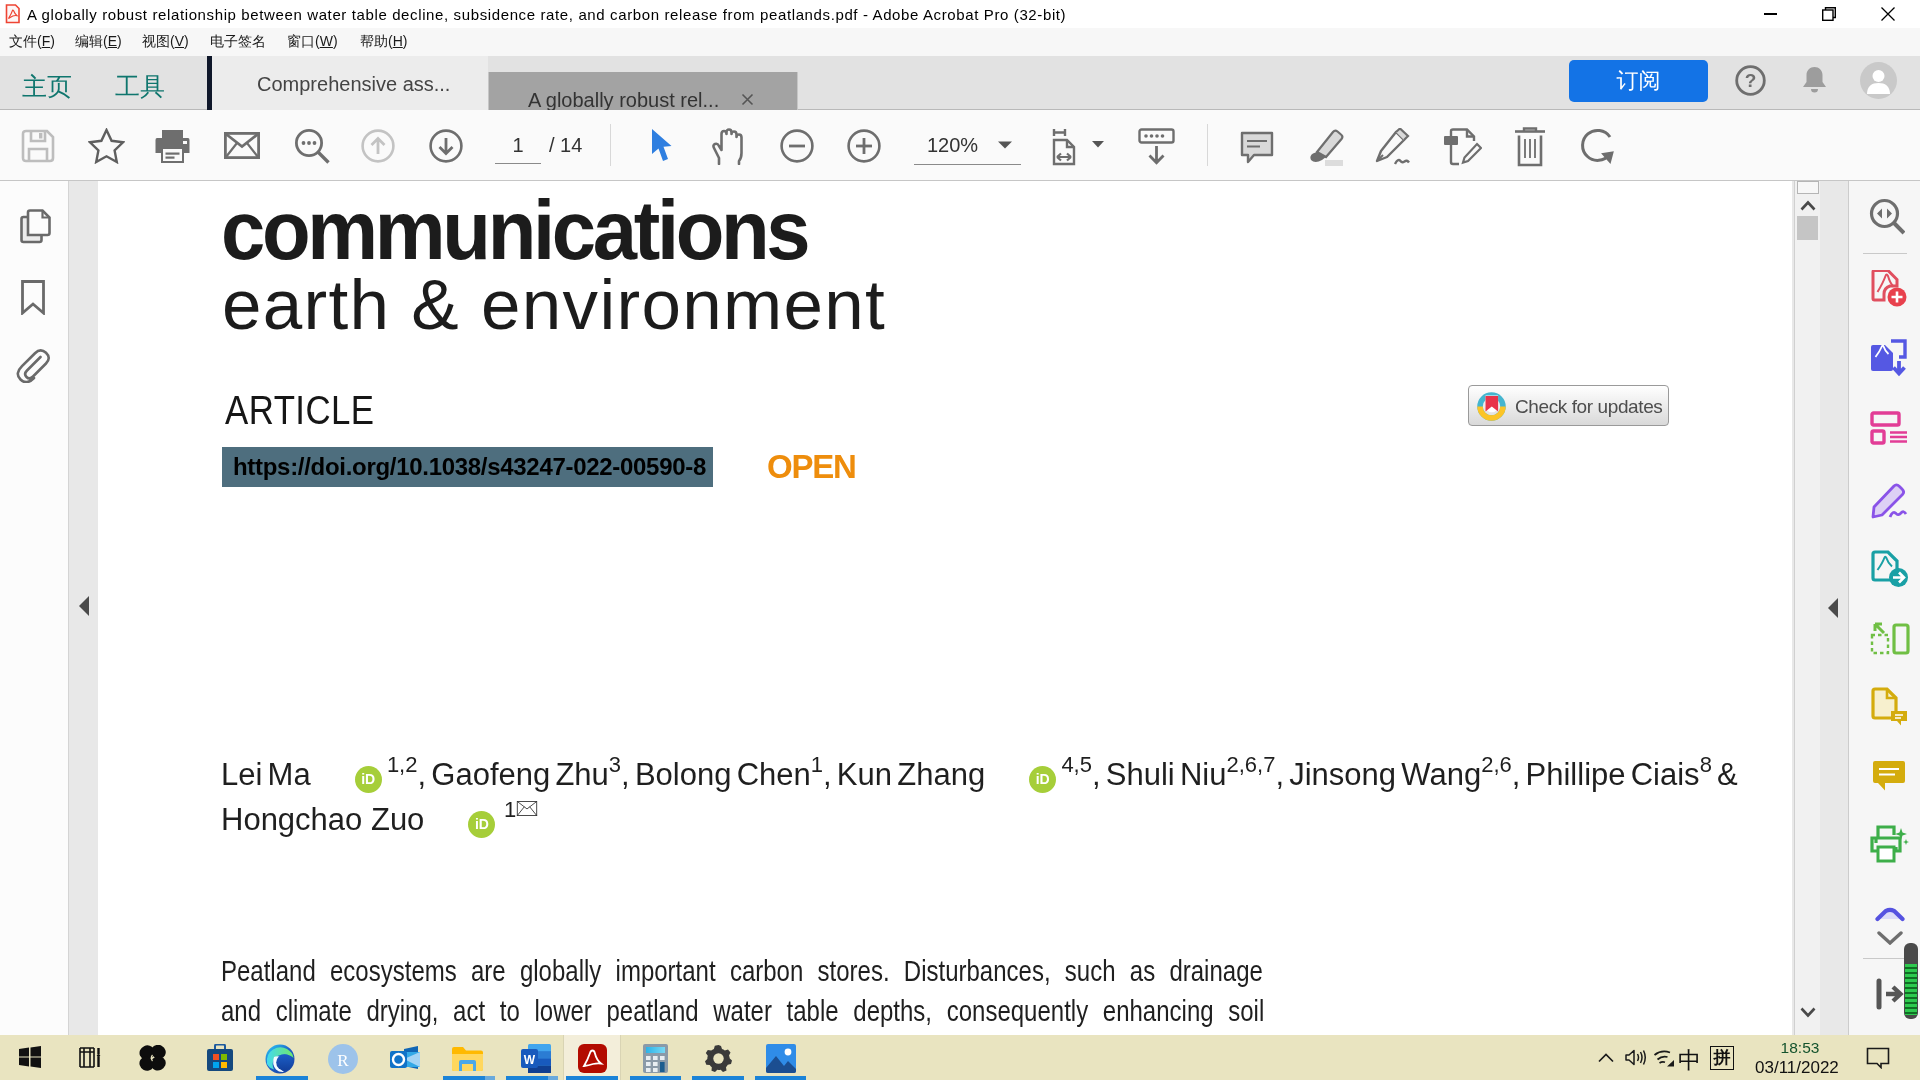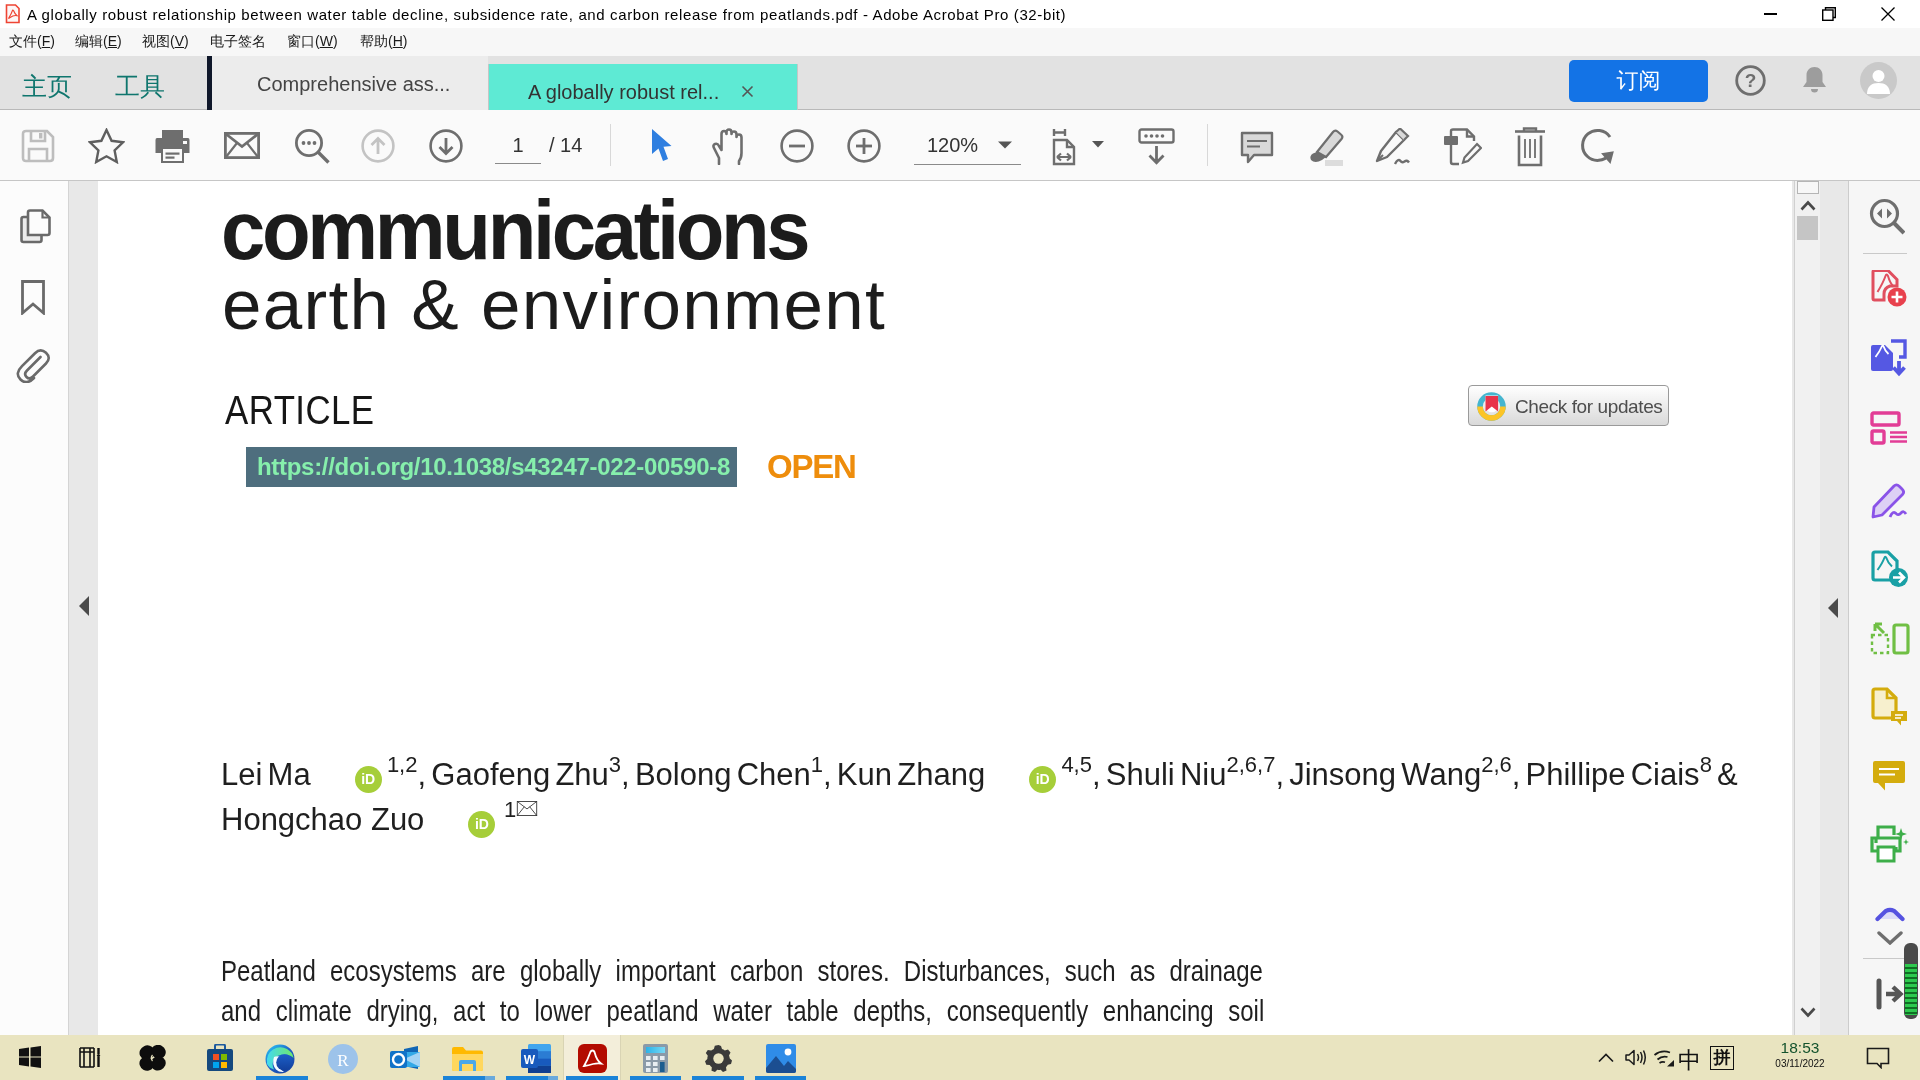--- a/index.html
+++ b/index.html
@@ -9,21 +9,21 @@
   
   #titlebar { left:0; top:0; width:1920px; height:28px; background:#ffffff; }
   #title-text { left:27px; top:6px; font-size:15px; color:#000000; white-space:nowrap; letter-spacing:0.62px;text-align:center; }
   
   #menubar { left:0; top:28px; width:1920px; height:28px; background:#f7f7f7; font-size:14px; color:#1a1a1a;padding-left:26px; }
   .menu-item { position:absolute; top:5px; }
   
   #tabbar { left:0; top:56px; width:1920px; height:54px; background:#e2e2e2; border-bottom:1px solid #b9b9b9; }
   .tabtxt { position:absolute; top:17px; font-size:20px; color:#0f766e; }
   #tab1 { position:absolute; left:207px; top:0; width:281px; height:54px; background:#ececec; border-left:5px solid #0f172a; }
-  #tab2 { position:absolute; left:488px; top:8px; width:310px; height:55px; background:#5eead4; border-left:1px solid #c6c6c6; border-right:1px solid #c6c6c6; }
+  #tab2 { position:absolute; left:488px; top:16px; width:310px; height:55px; background:#a3a3a3; border-left:1px solid #c6c6c6; border-right:1px solid #c6c6c6; }
   #subscribe { position:absolute; left:1569px; top:4px; width:139px; height:42px; background:#1373e6; border-radius:5px; color:#fff; font-size:22px; text-align:center; line-height:42px; }
   
   #toolbar { left:0; top:110px; width:1920px; height:71px; background:#fafafa; border-bottom:1px solid #c6c6c6; }
   .tbsep { position:absolute; top:14px; width:1px; height:42px; background:#d8d8d8; }
   .tbtxt { position:absolute; font-size:20px; color:#333; }
   
   #leftrail { left:0; top:181px; width:69px; height:854px; background:#fcfcfc; border-right:1px solid #d4d4d4; }
   #page { left:98px; top:181px; width:1694px; height:854px; background:#ffffff; }
   #scrollbar { left:1794px; top:181px; width:26px; height:854px; background:#f1f1f1; border-left:1px solid #d0d0d0; }
   #strip { left:1820px; top:181px; width:28px; height:854px; background:#e8e8e8; }
@@ -38,21 +38,21 @@
   .orcid { display:inline-block; width:27px; height:27px; border-radius:50%; background:#a6ce39; color:#fff; font-size:14px; font-weight:bold; text-align:center; line-height:27px; vertical-align:1px; font-style:normal;margin-left:44px; }
 </style>
 </head>
 <body>
 <div id="stage">
 
   <div id="page" class="abs"></div>
   <div class="pagetxt abs" style="left:221px; top:189px; font-size:83px; font-weight:bold; letter-spacing:-3.5px; line-height:83px; transform:scaleX(0.9604); transform-origin:0 0;">communications</div>
   <div class="pagetxt abs" style="left:222px; top:269px; font-size:71px; line-height:71px; letter-spacing:1.3px;">earth &amp; environment</div>
   <div class="pagetxt abs" style="left:225px; top:390px; font-size:41px; line-height:41px; letter-spacing:0.5px; color:#161616; transform:scaleX(0.85); transform-origin:0 0;">ARTICLE</div>
-  <div class="abs" style="left:222px; top:447px; width:491px; height:40px; background:#4e6e7e; color:#86efac; font-size:24px; font-weight:bold; line-height:40px; padding-left:11px; letter-spacing:-0.3px;margin-left:24px;">https://doi.org/10.1038/s43247-022-00590-8</div>
+  <div class="abs" style="left:222px; top:447px; width:491px; height:40px; background:#4e6e7e; color:#000000; font-size:24px; font-weight:bold; line-height:40px; padding-left:11px; letter-spacing:-0.3px;">https://doi.org/10.1038/s43247-022-00590-8</div>
   <div class="pagetxt abs" style="left:767px; top:447px; font-size:33px; font-weight:bold; color:#ee8d0c; line-height:40px; letter-spacing:-1.2px;">OPEN</div>
 
   <div class="abs" style="left:1468px; top:385px; width:201px; height:41px; background:linear-gradient(#ffffff,#d9d9d9); border:1px solid #9a9a9a; border-radius:4px;">
     <svg class="abs" style="left:8px; top:6px;" width="29" height="29" viewBox="0 0 29 29">
       <circle cx="14.5" cy="14.5" r="11.5" fill="none" stroke="#45b5cf" stroke-width="5.5"></circle>
       <path d="M3 14.5 A11.5 11.5 0 0 0 26 14.5" fill="none" stroke="#fcc426" stroke-width="5.5"></path>
       <path d="M8.5 3.5 L8.5 14 A6.3 6.3 0 0 0 21.1 14 L21.1 3.5 Z" fill="#fff"></path>
       <path d="M8.5 4 L8.5 19.5 L14.8 14.6 L21.1 19.5 L21.1 4 Z" fill="#e8334a"></path>
     </svg>
     <div class="abs" style="left:46px; top:10px; font-size:19px; letter-spacing:-0.4px; color:#4d4d4d; white-space:nowrap;">Check for updates</div>
@@ -515,18 +515,18 @@
         <path d="M12.5 5 Q14.5 8.5 12.5 12 M15.5 3 Q18.5 8.5 15.5 14 M18.5 1.5 Q22 8.5 18.5 15.5" fill="none" stroke="#1a1a1a" stroke-width="1.5"></path>
       </svg>
     <svg class="abs" style="left:1652px; top:14px;" width="25" height="18" viewBox="0 0 25 18">
         <path d="M22 17.5 L22 11 L15 17.5 Z" fill="#1a1a1a"></path>
         <path d="M5.5 10.5 Q10 6.5 15.5 8 M2.5 6 Q9.5 0.5 18 3.5" fill="none" stroke="#1a1a1a" stroke-width="1.7"></path>
         <path d="M7.5 14 Q10 12.3 13 13.2" fill="none" stroke="#1a1a1a" stroke-width="1.7"></path>
       </svg>
     <div class="abs" style="left:1678px; top:10px; font-size:23px; color:#111;">中</div>
     <div class="abs" style="left:1710px; top:11px; width:24px; height:24px; border:1.6px solid #111; font-size:17px; color:#111; text-align:center; line-height:21px; font-weight:bold;">拼</div>
     <div class="abs" style="left:1755px; top:4px; width:90px; font-size:15.5px; color:#14532d; text-align:center;">18:53</div>
-    <div class="abs" style="left:1755px; top:23px; width:90px; font-size:10px; color:#111; text-align:center;">03/11/2022</div>
+    <div class="abs" style="left:1755px; top:23px; width:90px; font-size:17px; color:#111; text-align:left;">03/11/2022</div>
     <svg class="abs" style="left:1866px; top:12px;" width="24" height="22" viewBox="0 0 24 22">
         <path d="M1.5 1.5 L22.5 1.5 L22.5 16.5 L15 16.5 L15 20.5 L11 16.5 L1.5 16.5 Z" fill="none" stroke="#1a1a1a" stroke-width="1.6"></path>
       </svg>
   </div>
 </div>
 
 </body></html>

